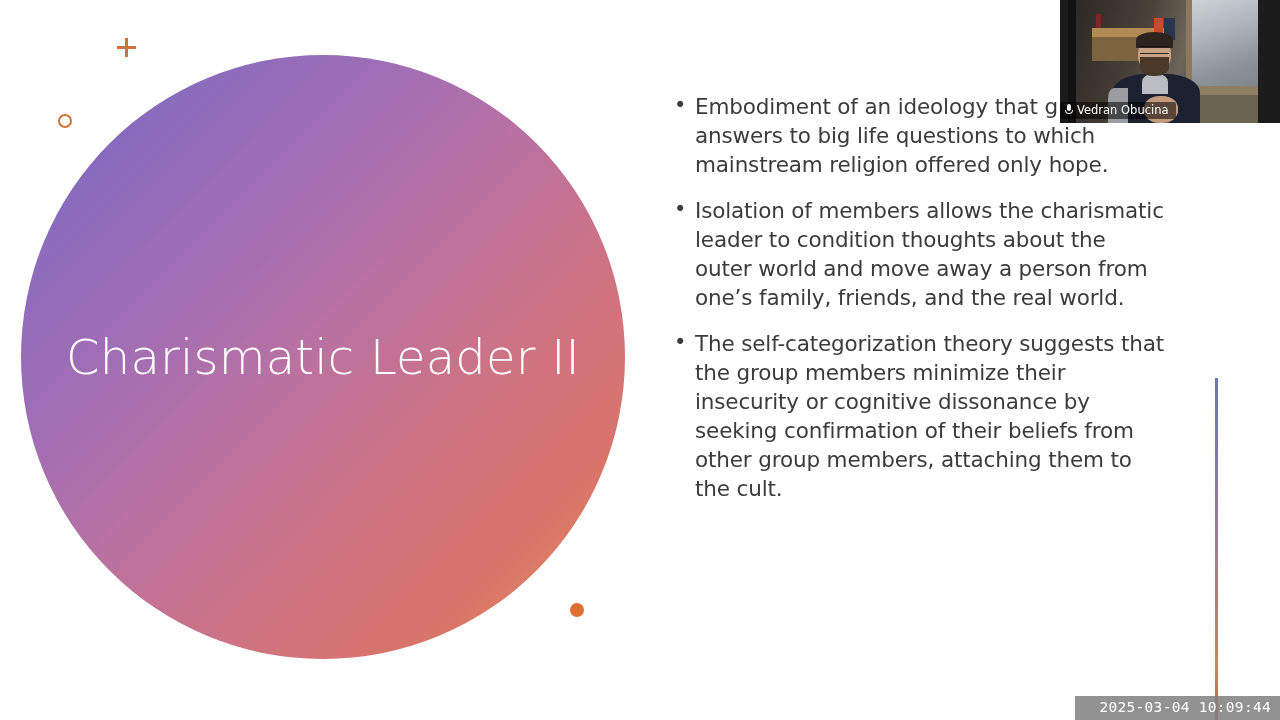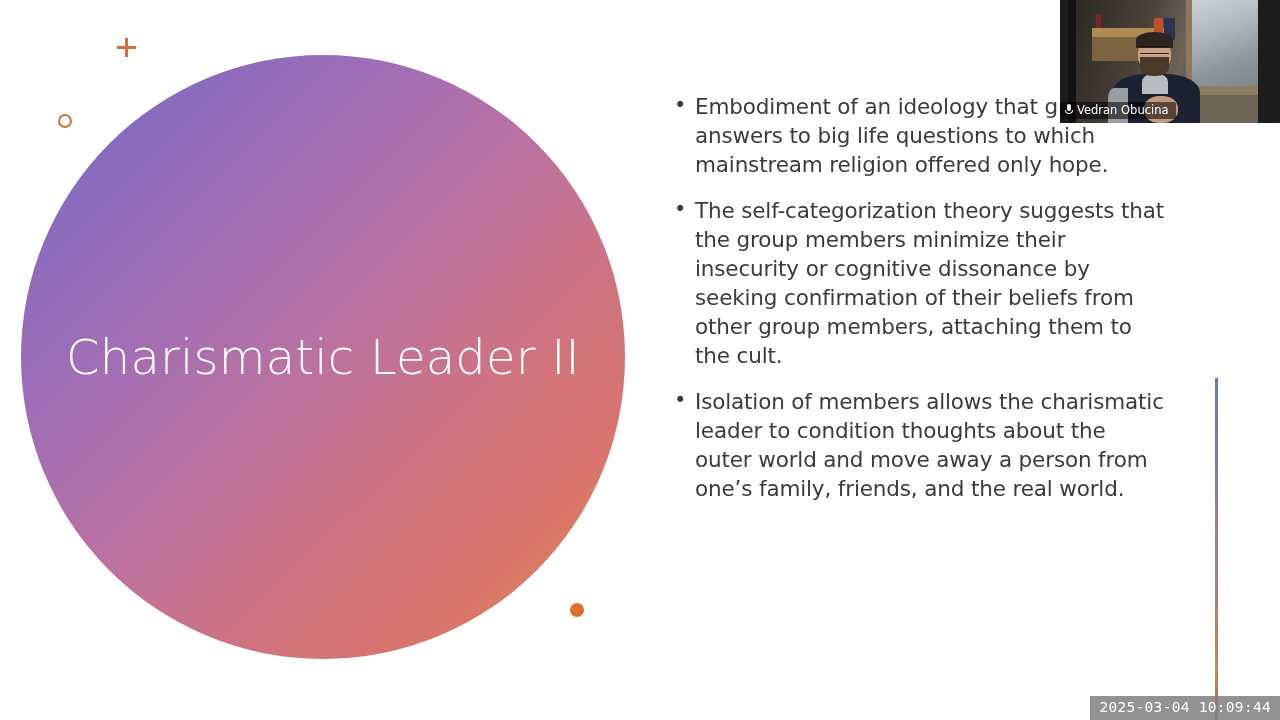--- a/index.html
+++ b/index.html
@@ -326,21 +326,21 @@
     font-family: "DejaVu Sans", sans-serif;
     white-space: nowrap;
     line-height: 14px;
   }
 
   
   .timestamp {
     position: absolute;
     right: 0;
     bottom: 0;
-    padding: 3px 9px 4px 9px;
+    padding: 3px 9px 4px 24px;
     background: rgba(128,128,128,0.86);
     color: #ffffff;
     font-family: "DejaVu Sans Mono", monospace;
     font-size: 14.5px;
     letter-spacing: 0.3px;
     line-height: 17px;
   }
 </style>
 </head>
 <body>
@@ -353,22 +353,22 @@
     <div class="deco-ring"></div>
     <div class="deco-dot"></div>
 
     <div class="title-circle">
       <div class="title-text">Charismatic Leader II</div>
     </div>
 
     <div class="body-block">
       <ul class="bullet-list">
         <li class="bullet-item">Embodiment of an ideology that gives answers to big life questions to which mainstream religion offered only hope.</li>
+        <li class="bullet-item">Isolation of members allows the charismatic leader to condition thoughts about the outer world and move away a person from one’s family, friends, and the real world.</li>
         <li class="bullet-item">The self-categorization theory suggests that the group members minimize their insecurity or cognitive dissonance by seeking confirmation of their beliefs from other group members, attaching them to the cult.</li>
-        <li class="bullet-item">Isolation of members allows the charismatic leader to condition thoughts about the outer world and move away a person from one’s family, friends, and the real world.</li>
       </ul>
     </div>
 
     <div class="accent-line"></div>
   </div>
 
   <div class="video-overlay">
     <div class="video-frame">
       <div class="vf-wall"></div>
       <div class="vf-window"></div>

